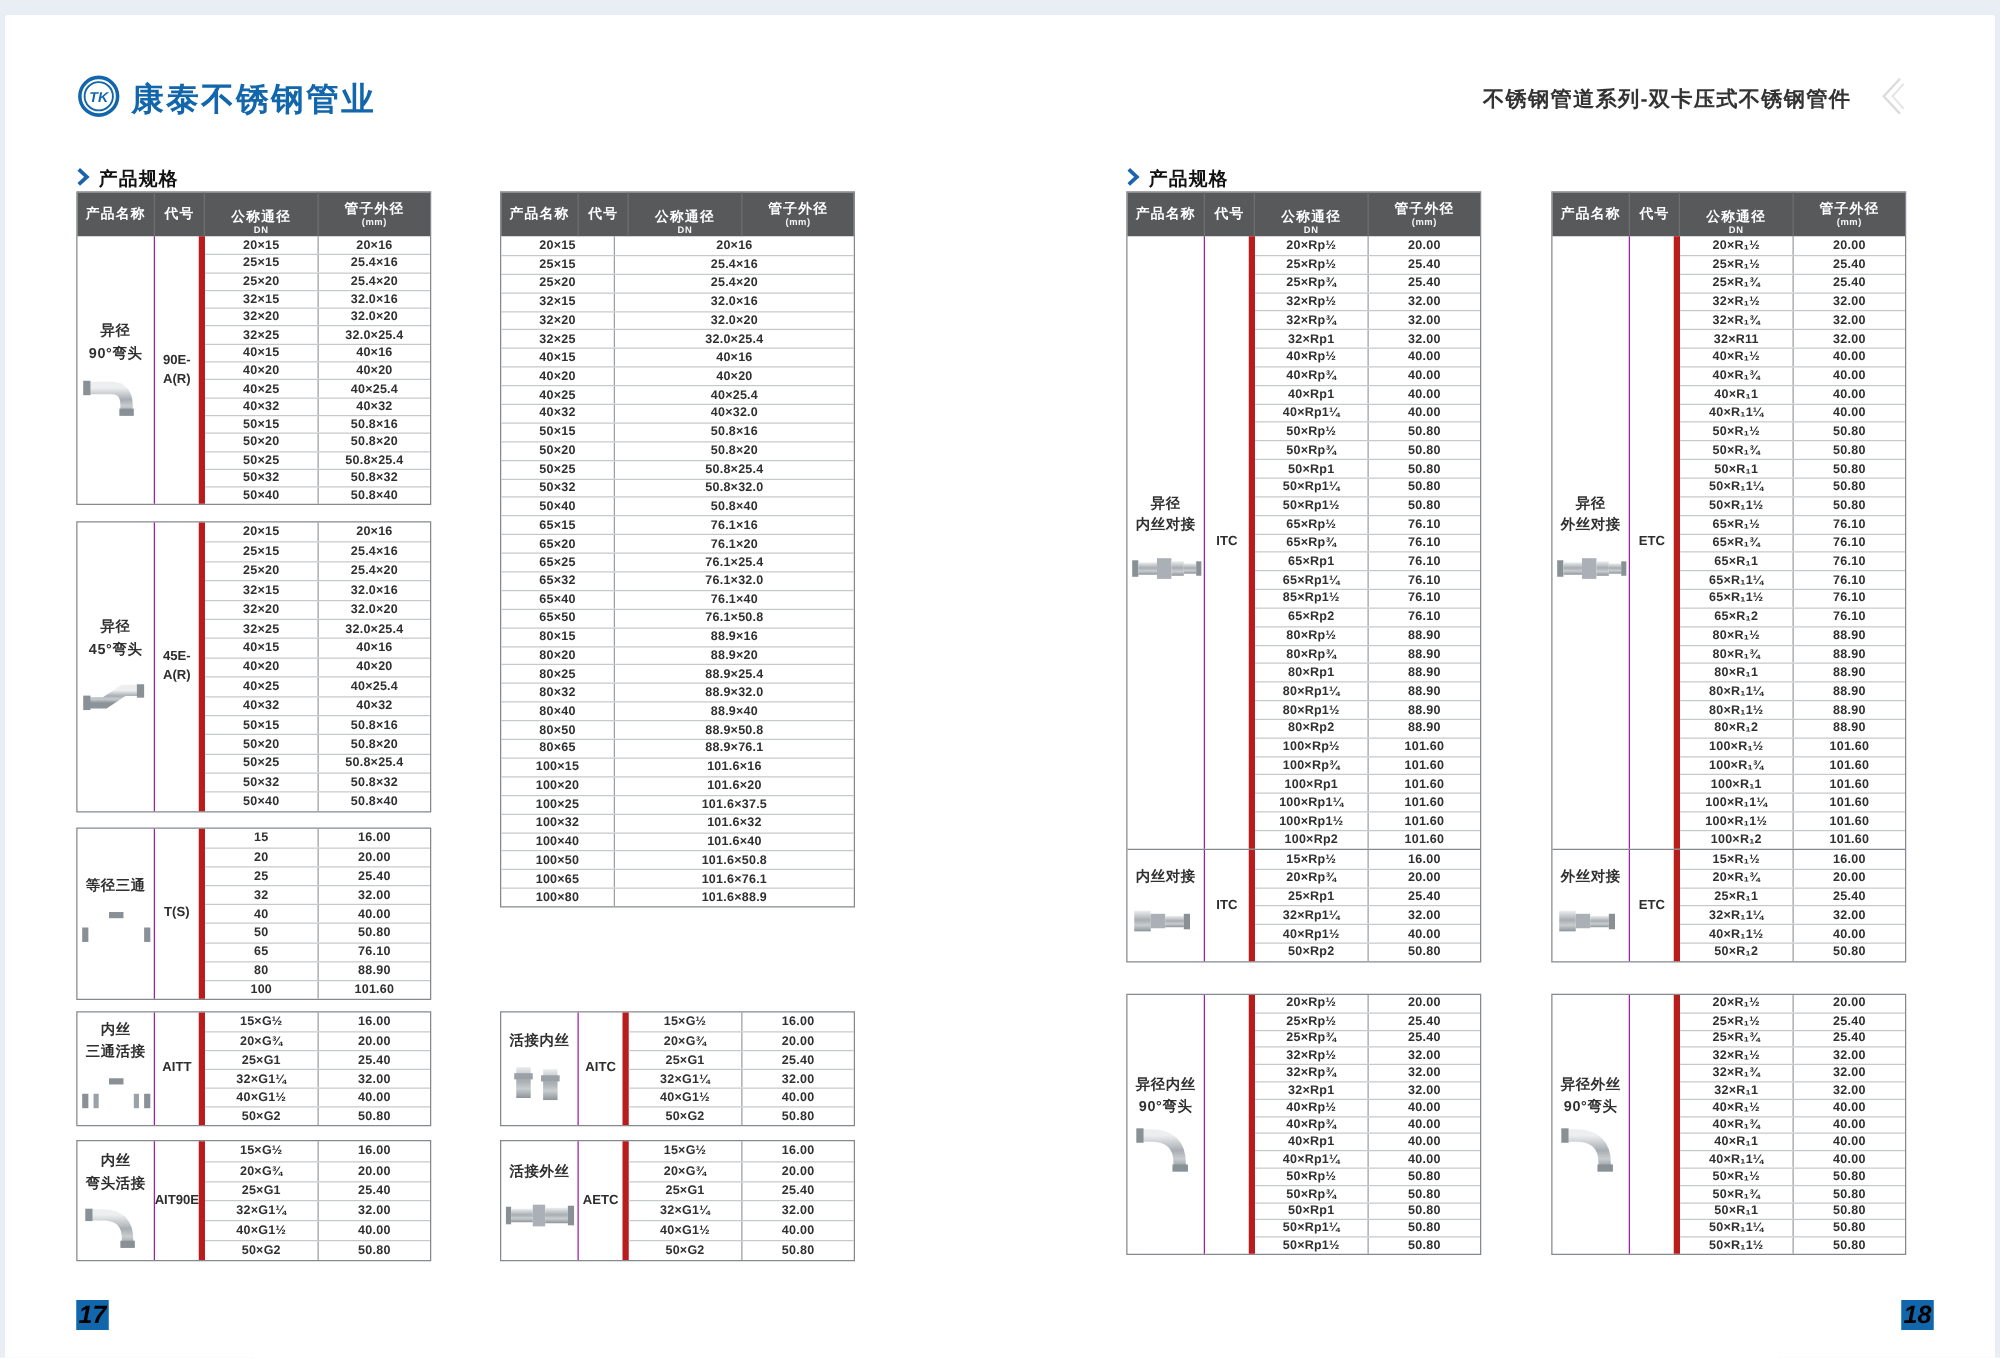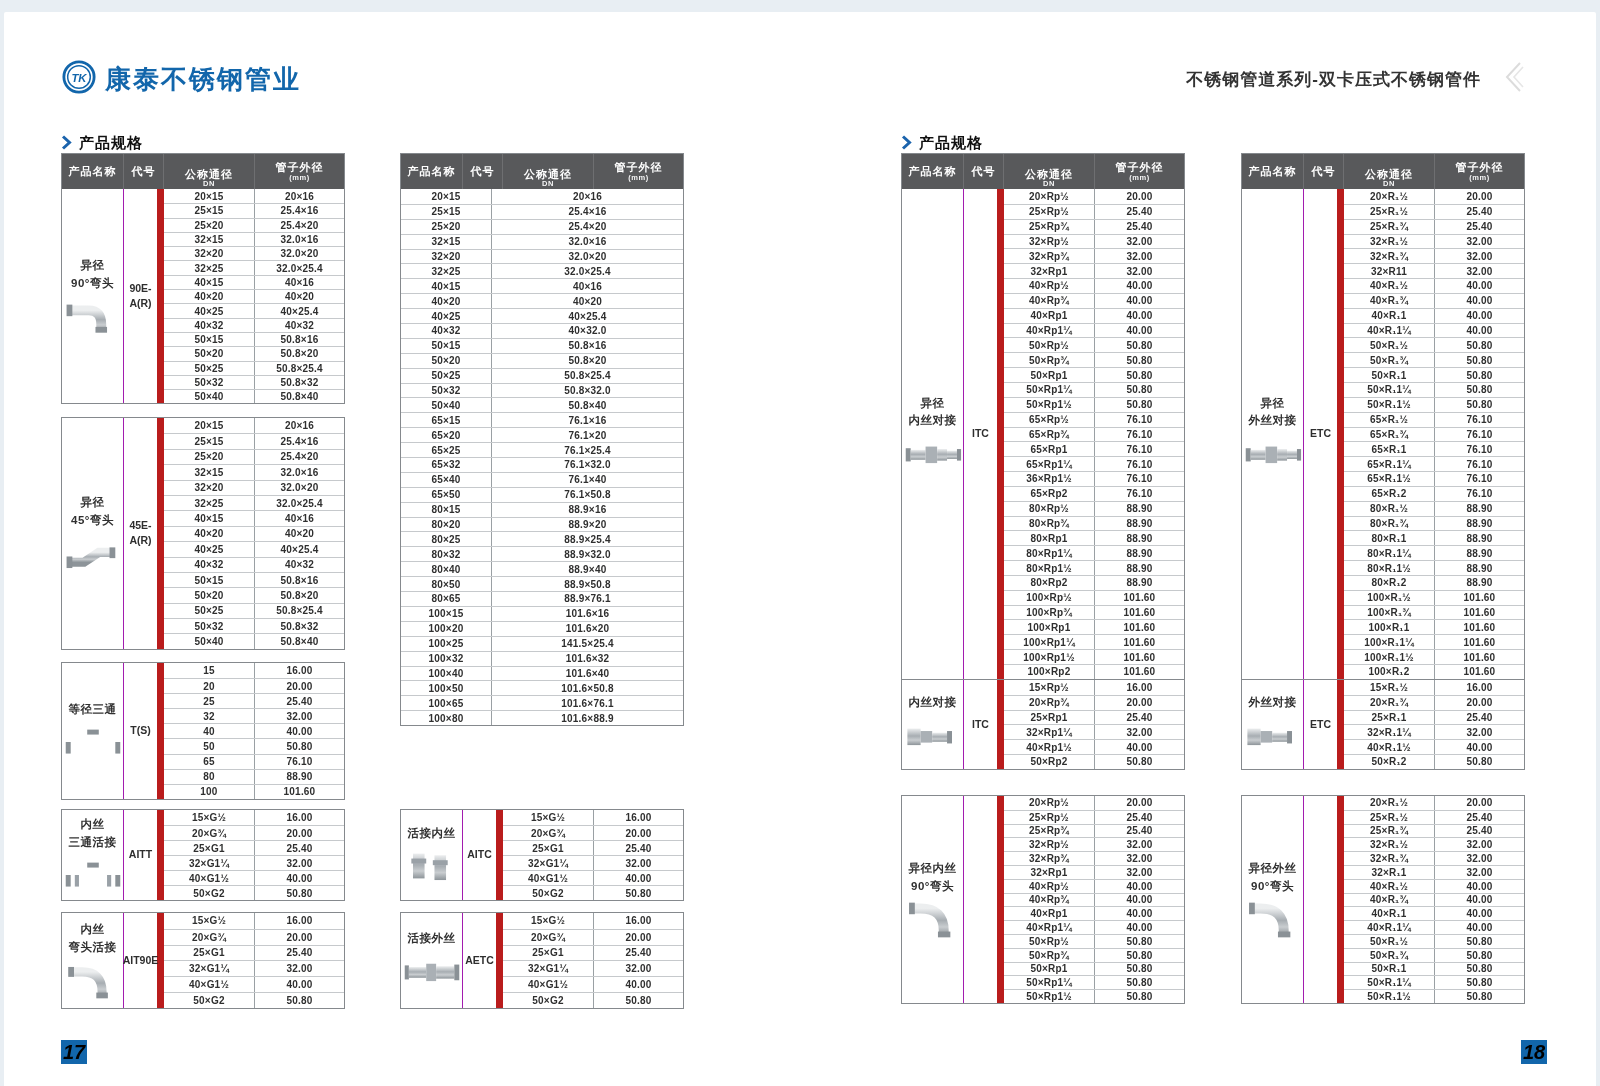--- a/index.html
+++ b/index.html
@@ -32,21 +32,21 @@
     box-sizing:border-box;border-right:1px solid #6e6f71;line-height:1.15;}
   .th:last-child{border-right:none;}
   .th{font-size:11px;font-weight:bold;letter-spacing:1px;}
   .th .sub{font-size:7.5px;font-weight:bold;opacity:.95;letter-spacing:.5px;}
   .th.name{width:62px;} .th.code{width:40px;} .th.dn{width:91px;justify-content:flex-end;} .th.od{flex:1;}
   
   .tgroup{display:flex;align-items:stretch;}
   .tgroup + .tgroup{border-top:1px solid #85898d;}
   .gcell{box-sizing:border-box;display:flex;flex-direction:column;align-items:center;justify-content:center;}
   .gcell.name{width:62px;border-right:1px solid #a21caf;gap:5px;padding:3px 1px;}
-  .gcell.code{width:40px;border-right:7px solid #b91c1c;
+  .gcell.code{width:40px;border-right:5px solid #b91c1c;
     font-size:10.5px;font-weight:bold;color:#2e2e2e;text-align:left;
     white-space:pre-line;line-height:1.45;justify-content:center;}
   .gname{font-size:11.5px;font-weight:bold;color:#303030;text-align:center;
     white-space:pre-line;line-height:1.55;letter-spacing:.5px;}
   .gimg{width:58px;display:flex;justify-content:center;}
   .fitsvg{width:58px;height:38px;}
   .grows{flex:1;display:flex;flex-direction:column;}
   .trow{display:flex;height:var(--rh,14.6px);box-sizing:border-box;align-items:center;}
   .trow + .trow{border-top:1px solid #c6c9cc;}
   .trow .dn{width:91px;box-sizing:border-box;border-right:1px solid #9aa0a4;
@@ -558,21 +558,21 @@
             <div class="trow">
               <div class="dn">100×15</div>
               <div class="od">101.6×16</div>
             </div>
             <div class="trow">
               <div class="dn">100×20</div>
               <div class="od">101.6×20</div>
             </div>
             <div class="trow">
               <div class="dn">100×25</div>
-              <div class="od">141.5×25.4</div>
+              <div class="od">101.6×37.5</div>
             </div>
             <div class="trow">
               <div class="dn">100×32</div>
               <div class="od">101.6×32</div>
             </div>
             <div class="trow">
               <div class="dn">100×40</div>
               <div class="od">101.6×40</div>
             </div>
             <div class="trow">
@@ -777,21 +777,21 @@
             </div>
             <div class="trow">
               <div class="dn">65×Rp1</div>
               <div class="od">76.10</div>
             </div>
             <div class="trow">
               <div class="dn">65×Rp1¼</div>
               <div class="od">76.10</div>
             </div>
             <div class="trow">
-              <div class="dn">36×Rp1½</div>
+              <div class="dn">85×Rp1½</div>
               <div class="od">76.10</div>
             </div>
             <div class="trow">
               <div class="dn">65×Rp2</div>
               <div class="od">76.10</div>
             </div>
             <div class="trow">
               <div class="dn">80×Rp½</div>
               <div class="od">88.90</div>
             </div>

